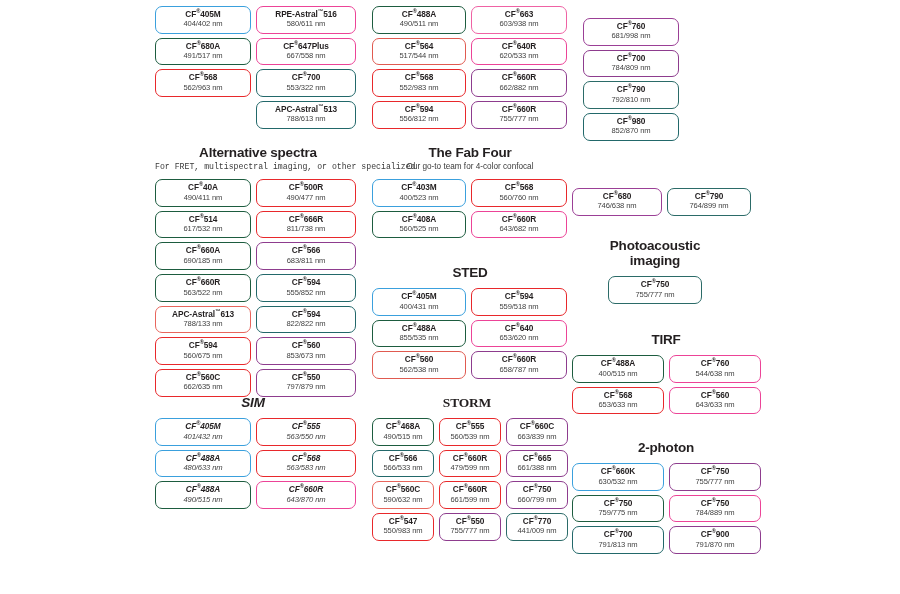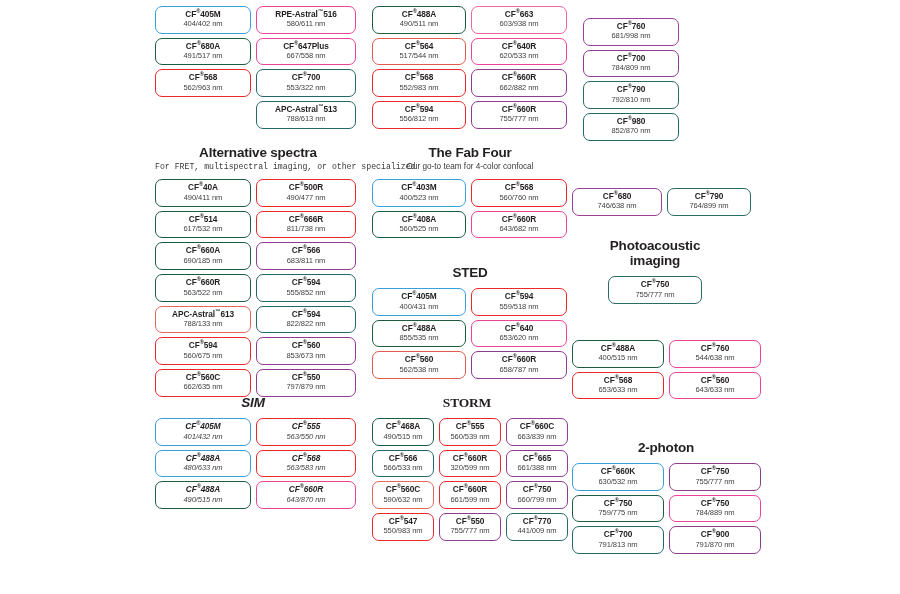--- a/index.html
+++ b/index.html
@@ -333,20 +333,21 @@
             <div class="sp">653/620 nm</div>
           </div>
           <div class="chip" style="border-color: rgb(142, 60, 142);">
             <div class="nm">CF<sup>®</sup>660R</div>
             <div class="sp">658/787 nm</div>
           </div>
         </div>
       </div>
     </div>
     <div class="group" style="left: 572px; top: 332px;">
+      <div class="sec-title" style="width: 188px;">TIRF</div>
       <div class="cols" style="margin-top: 8px;">
         <div class="col" style="width: 92px;">
           <div class="chip" style="border-color: rgb(29, 92, 63);">
             <div class="nm">CF<sup>®</sup>488A</div>
             <div class="sp">400/515 nm</div>
           </div>
           <div class="chip" style="border-color: rgb(232, 40, 43);">
             <div class="nm">CF<sup>®</sup>568</div>
             <div class="sp">653/633 nm</div>
           </div>
@@ -417,21 +418,21 @@
             <div class="sp">550/983 nm</div>
           </div>
         </div>
         <div class="col" style="width: 62px; margin-left: 5px;">
           <div class="chip" style="border-color: rgb(232, 40, 43);">
             <div class="nm">CF<sup>®</sup>555</div>
             <div class="sp">560/539 nm</div>
           </div>
           <div class="chip" style="border-color: rgb(232, 40, 43);">
             <div class="nm">CF<sup>®</sup>660R</div>
-            <div class="sp">320/599 nm</div>
+            <div class="sp">479/599 nm</div>
           </div>
           <div class="chip" style="border-color: rgb(232, 40, 43);">
             <div class="nm">CF<sup>®</sup>660R</div>
             <div class="sp">661/599 nm</div>
           </div>
           <div class="chip" style="border-color: rgb(142, 60, 142);">
             <div class="nm">CF<sup>®</sup>550</div>
             <div class="sp">755/777 nm</div>
           </div>
         </div>

